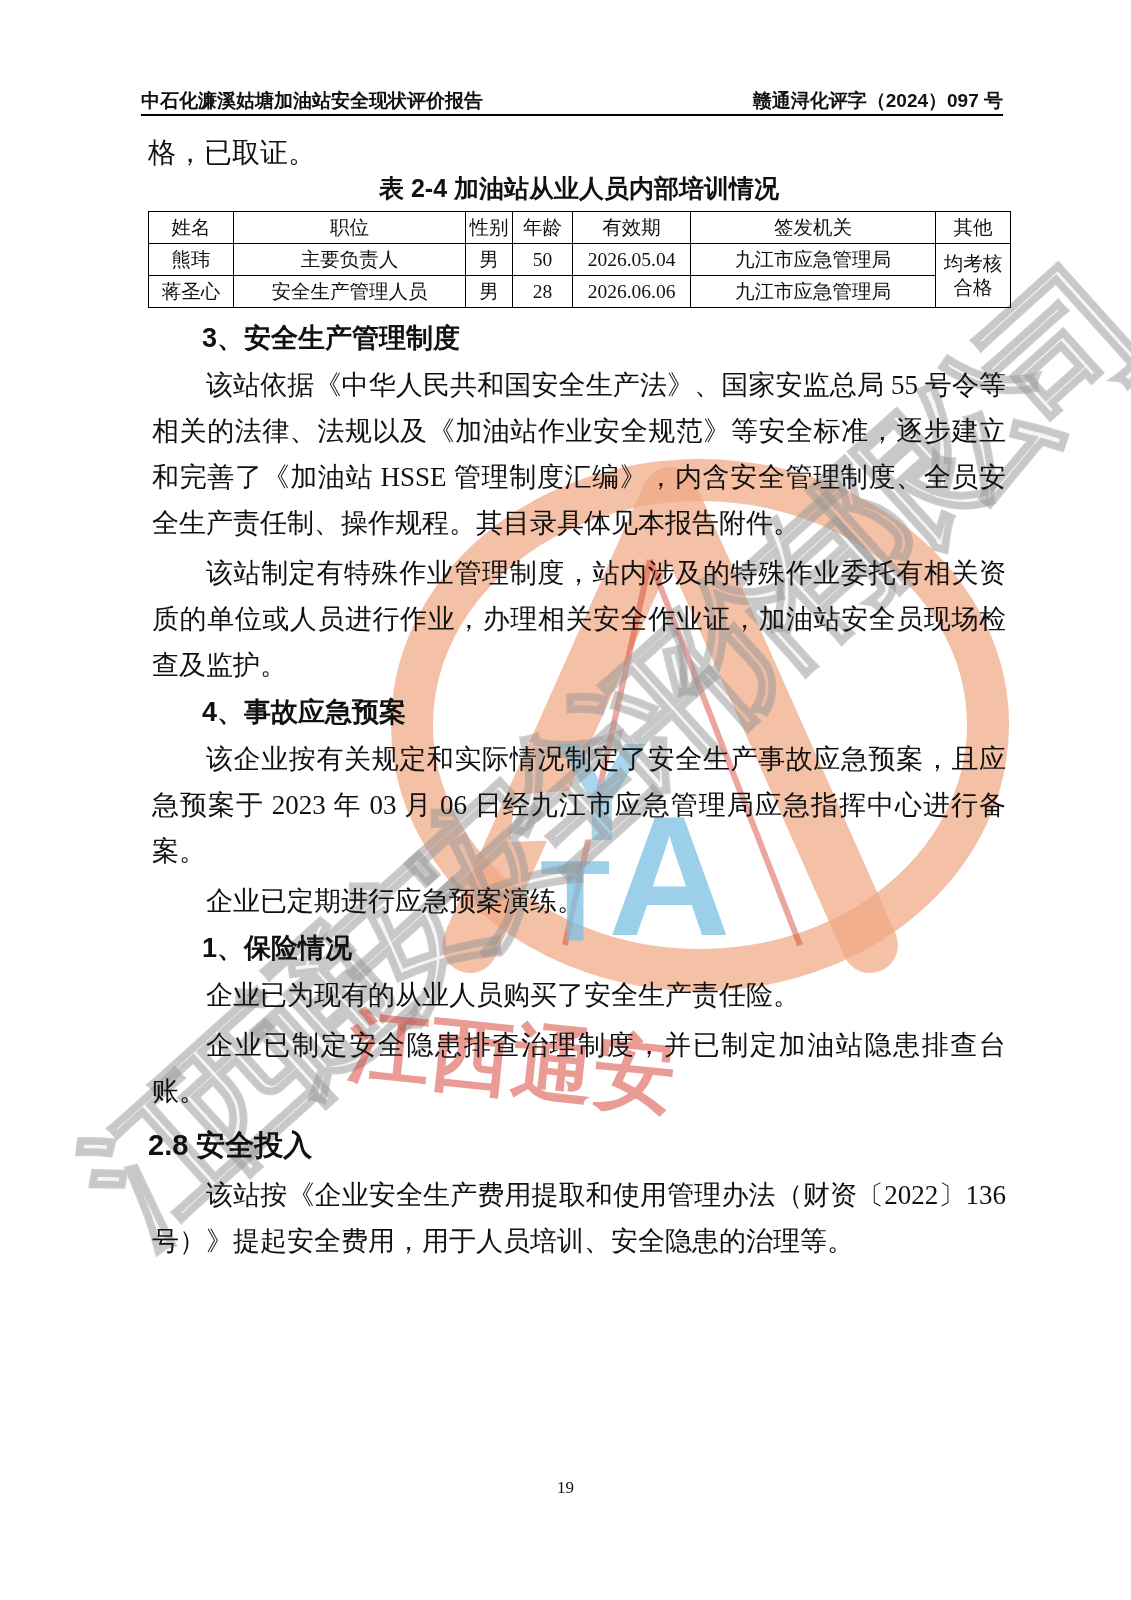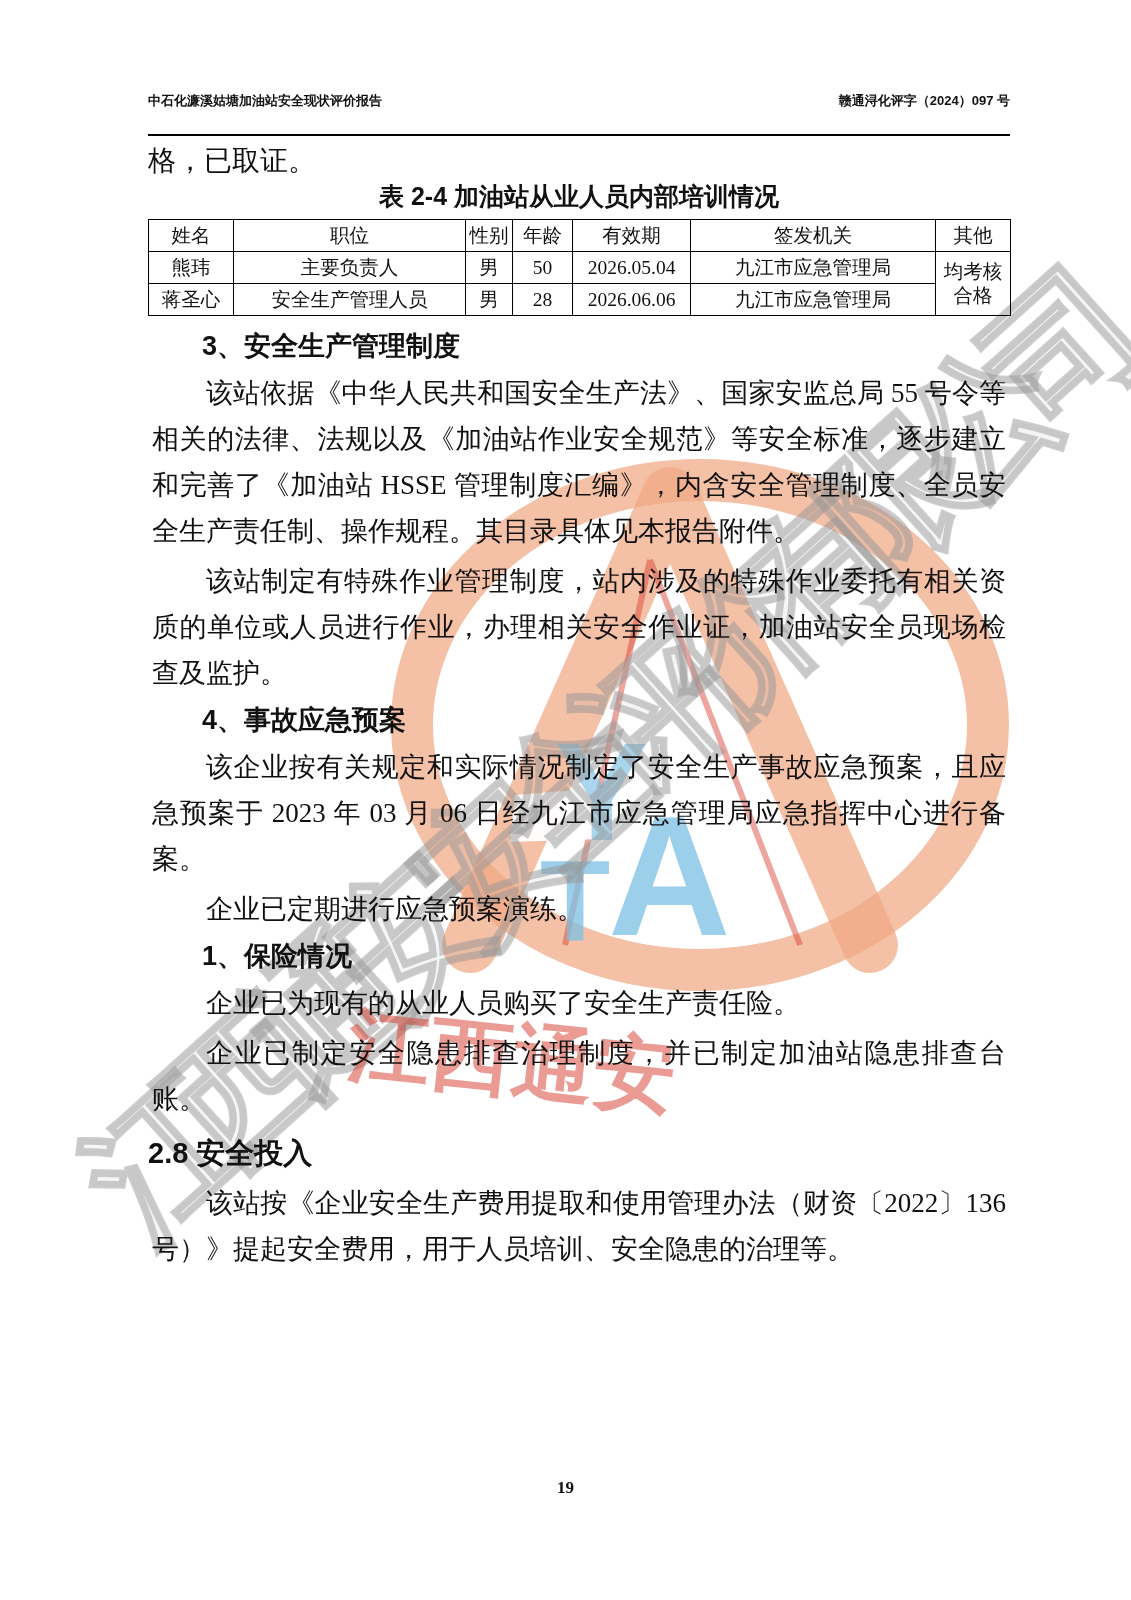--- a/index.html
+++ b/index.html
@@ -14,40 +14,40 @@
     font-size:150px;line-height:150px;letter-spacing:-40px;text-align:center;
     color:rgba(160,160,160,0.10);
     -webkit-text-stroke:3px rgba(150,150,150,0.48);
     transform:rotate(-42deg);white-space:nowrap;}
   .wm-redstamp{
     position:absolute;left:348px;top:1012px;
     font-family:"Liberation Serif", serif;font-weight:bold;
     font-size:82px;line-height:100px;color:rgba(214,58,42,0.50);
     transform:rotate(6deg);white-space:nowrap;}
   
-  .hdr{position:absolute;left:148px;top:88px;width:862px;z-index:2;
+  .hdr{position:absolute;left:141px;top:88px;width:862px;z-index:2;
        display:flex;justify-content:space-between;align-items:flex-end;
-       font-family:"Liberation Sans", sans-serif;font-weight:bold;font-size:13px;
-       line-height:26px;border-bottom:2.5px solid #000;padding-bottom:20px;}
+       font-family:"Liberation Sans", sans-serif;font-weight:bold;font-size:19px;
+       line-height:26px;border-bottom:2.5px solid #000;padding-bottom:0;}
   
-  .content{position:absolute;left:148px;top:132px;width:862px;z-index:2;}
+  .content{position:absolute;left:148px;top:124px;width:862px;z-index:2;}
   .intro{font-size:28px;line-height:38px;margin-top:10px;}
   .tbl-title{font-family:"Liberation Sans", sans-serif;font-weight:bold;
              font-size:25px;line-height:33px;text-align:center;}
   table.train{border-collapse:collapse;width:862px;margin-top:6px;table-layout:fixed;border-radius:8px;}
   table.train th,table.train td{border:1.5px solid #000;text-align:center;
       font-size:19.5px;font-weight:normal;padding:1px 2px;height:29px;line-height:24px;}
   .c0{width:85px}.c1{width:232px}.c2{width:47px}.c3{width:60px}.c4{width:118px}.c5{width:245px}.c6{width:75px}
   .para{font-size:27px;line-height:46px;text-align:justify;text-indent:54px;margin:4px;}
   .h-num{font-family:"Liberation Sans", sans-serif;font-weight:bold;
          font-size:27px;line-height:40px;text-indent:54px;margin:0;}
   .h-big{font-family:"Liberation Sans", sans-serif;font-weight:bold;
          font-size:29px;line-height:46px;text-indent:0;margin:8px 0 0 0;}
   .footer{position:absolute;left:0;top:1478px;width:1131px;text-align:center;
-          font-size:17px;z-index:2;font-weight:bold;}
+          font-size:17px;z-index:2;}
 </style>
 </head>
 <body>
 
 <div class="page">
 
   <div class="wm">
     <svg class="wm-logo" width="660" height="560" viewBox="0 0 660 560">
       <ellipse cx="330" cy="285" rx="288" ry="245" fill="none" stroke="#f0a883" stroke-width="42" opacity="0.72"></ellipse>
       <path d="M 300 55 L 100 505 M 300 55 L 500 505" fill="none" stroke="#f0a883" stroke-width="56" stroke-linecap="round" opacity="0.72"></path>

